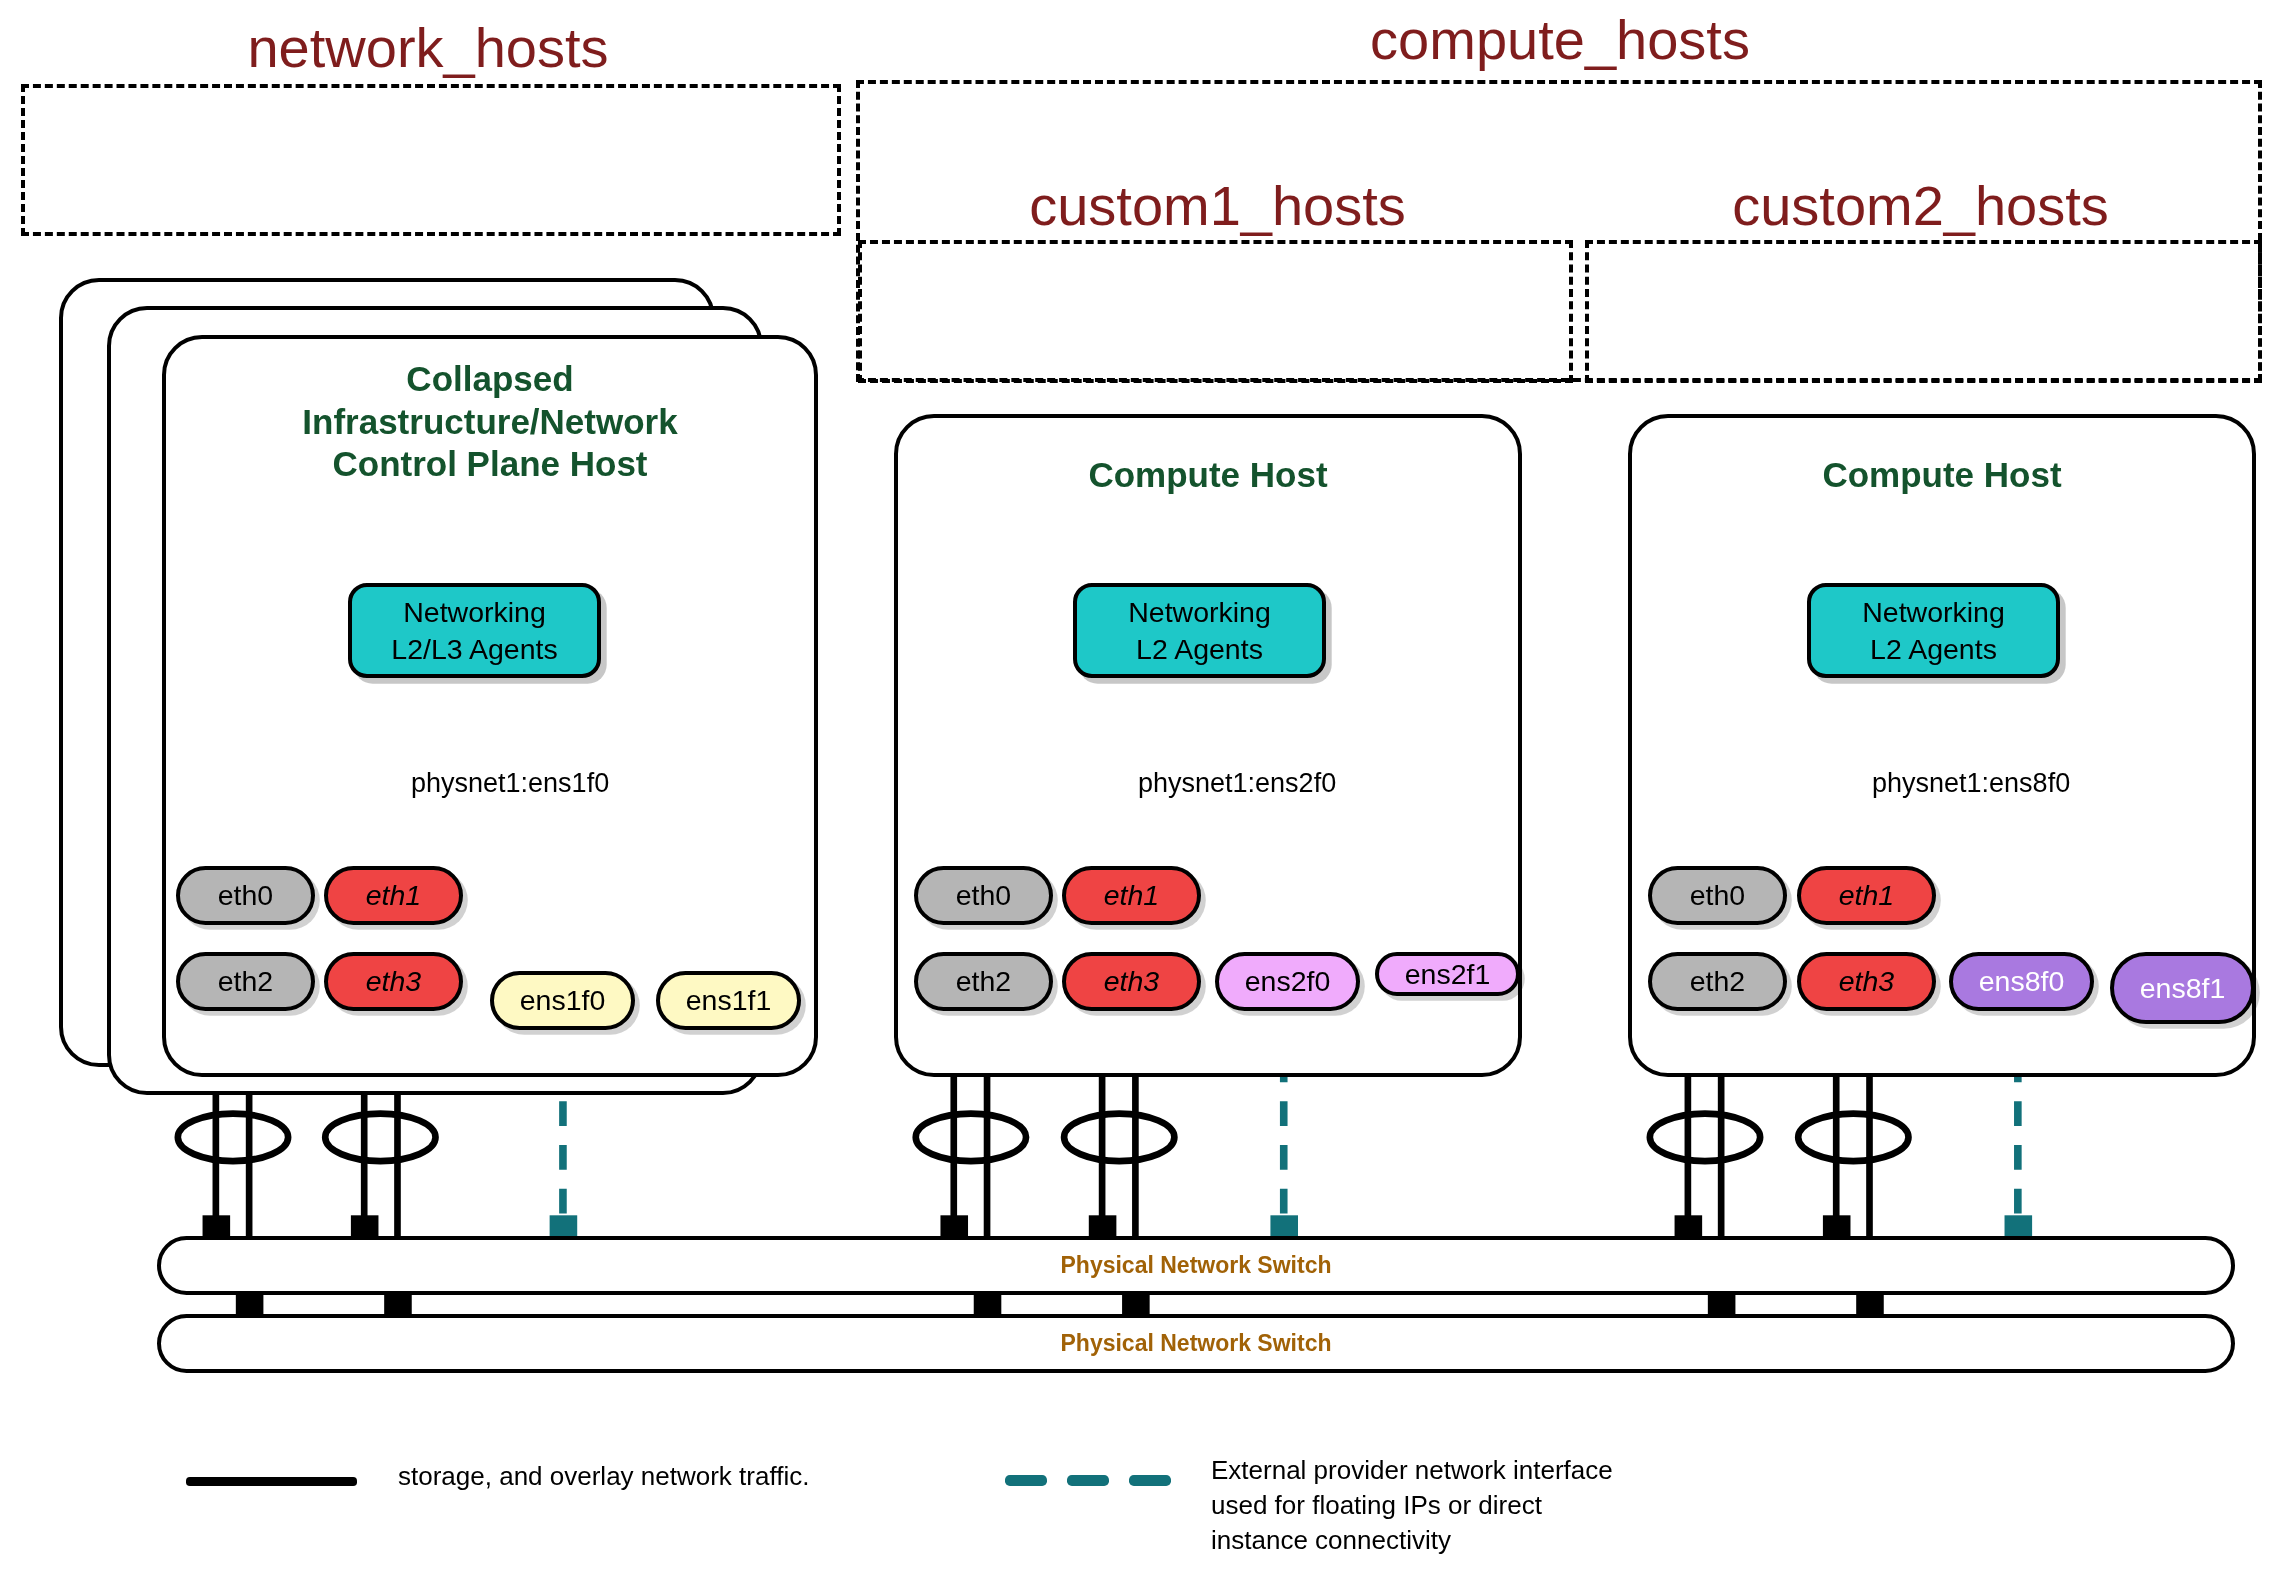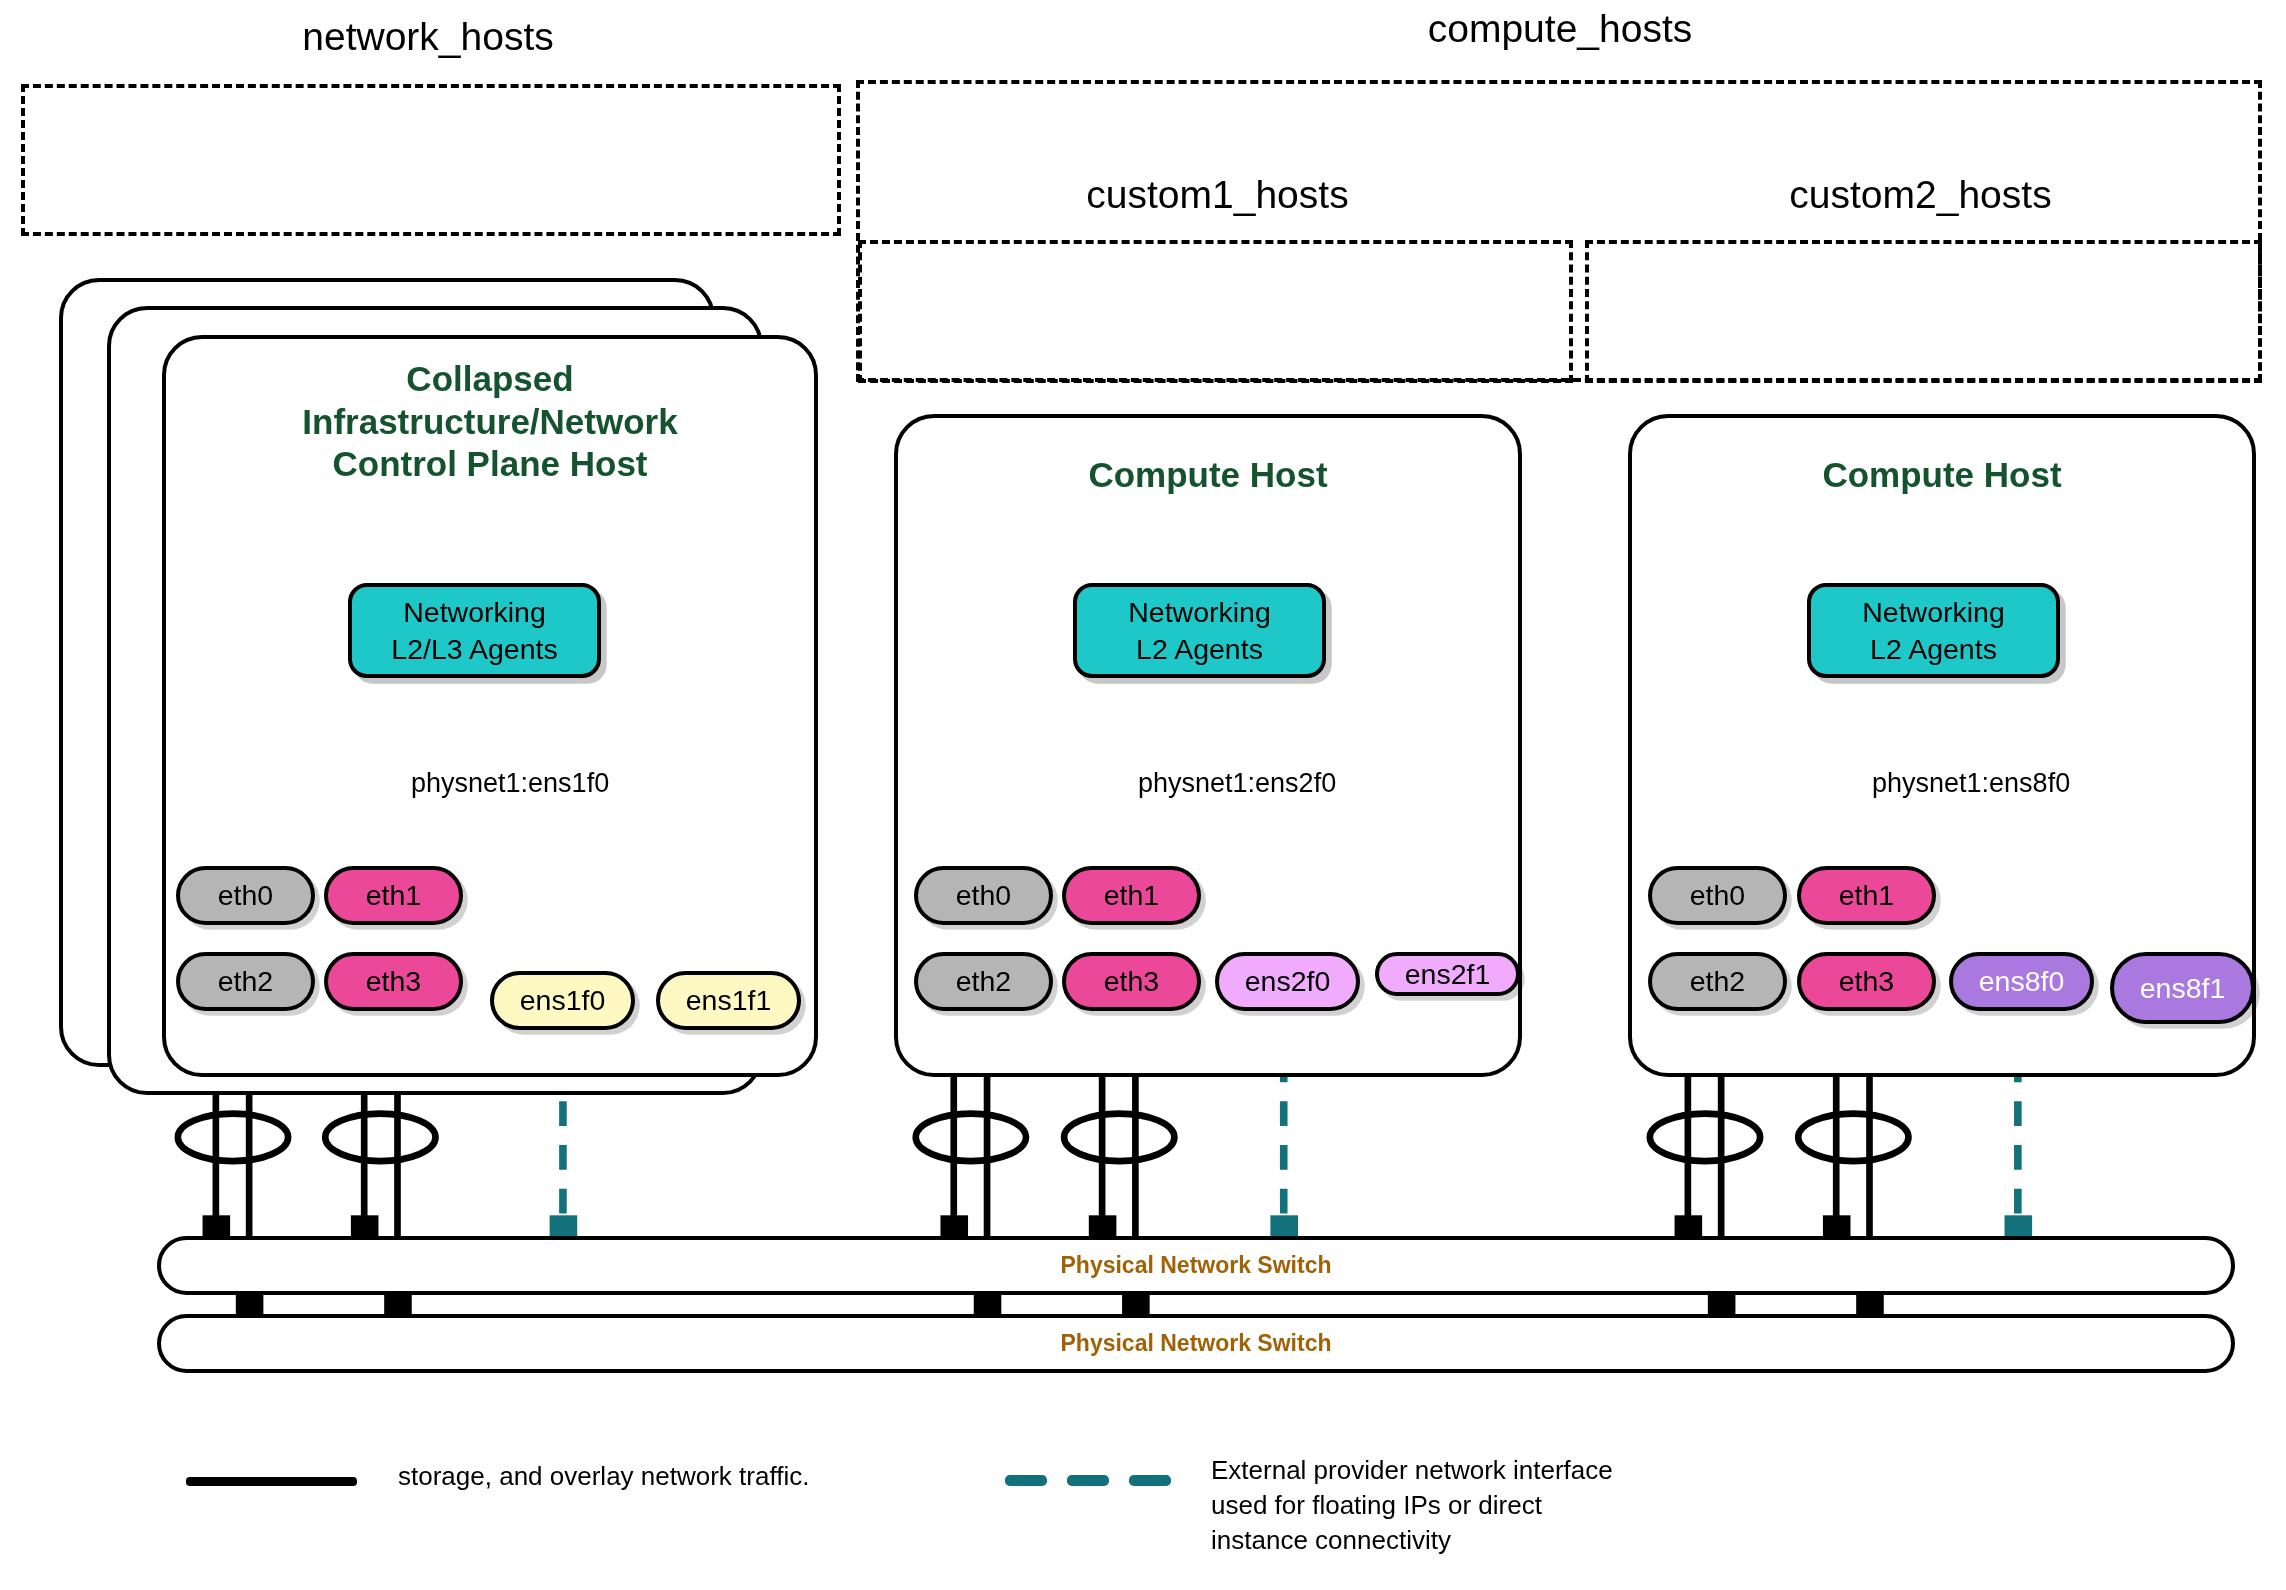--- a/index.html
+++ b/index.html
@@ -22,23 +22,23 @@
 
   
   .group-box {
     position: absolute;
     border: 4.8px dashed #000000;
     box-sizing: border-box;
     background: transparent;
   }
   .group-label {
     position: absolute;
-    font-size: 39px;
+    font-size: 56px;
     font-weight: 400;
-    color: #000000;
+    color: #7f1d1d;
     white-space: nowrap;
     text-align: center;
     letter-spacing: 0px;
   }
 
   
   .host-card {
     position: absolute;
     box-sizing: border-box;
     border: 4.8px solid #000000;
@@ -84,21 +84,21 @@
     border-radius: 950px;
     display: flex;
     align-items: center;
     justify-content: center;
     font-size: 28.5px;
     color: #000000;
     box-shadow: 4.8px 4.8px 0 rgba(0,0,0,0.18);
     white-space: nowrap;
   }
   .nic.gray-dark { background: #b5b5b5; }
-  .nic.gray-light { background: #ec4899; }
+  .nic.gray-light { background: #ef4444; font-style: italic; }
   .nic.pink { background: #fef9c3; margin-top: 19px; }
   .nic.amber { background: #f0abfc; text-align: center; }
   .nic.purple { background: #a979e0; color: #ffffff; }
 
   
   .physnet-label {
     position: absolute;
     font-size: 27px;
     color: #000000;
     white-space: nowrap;

